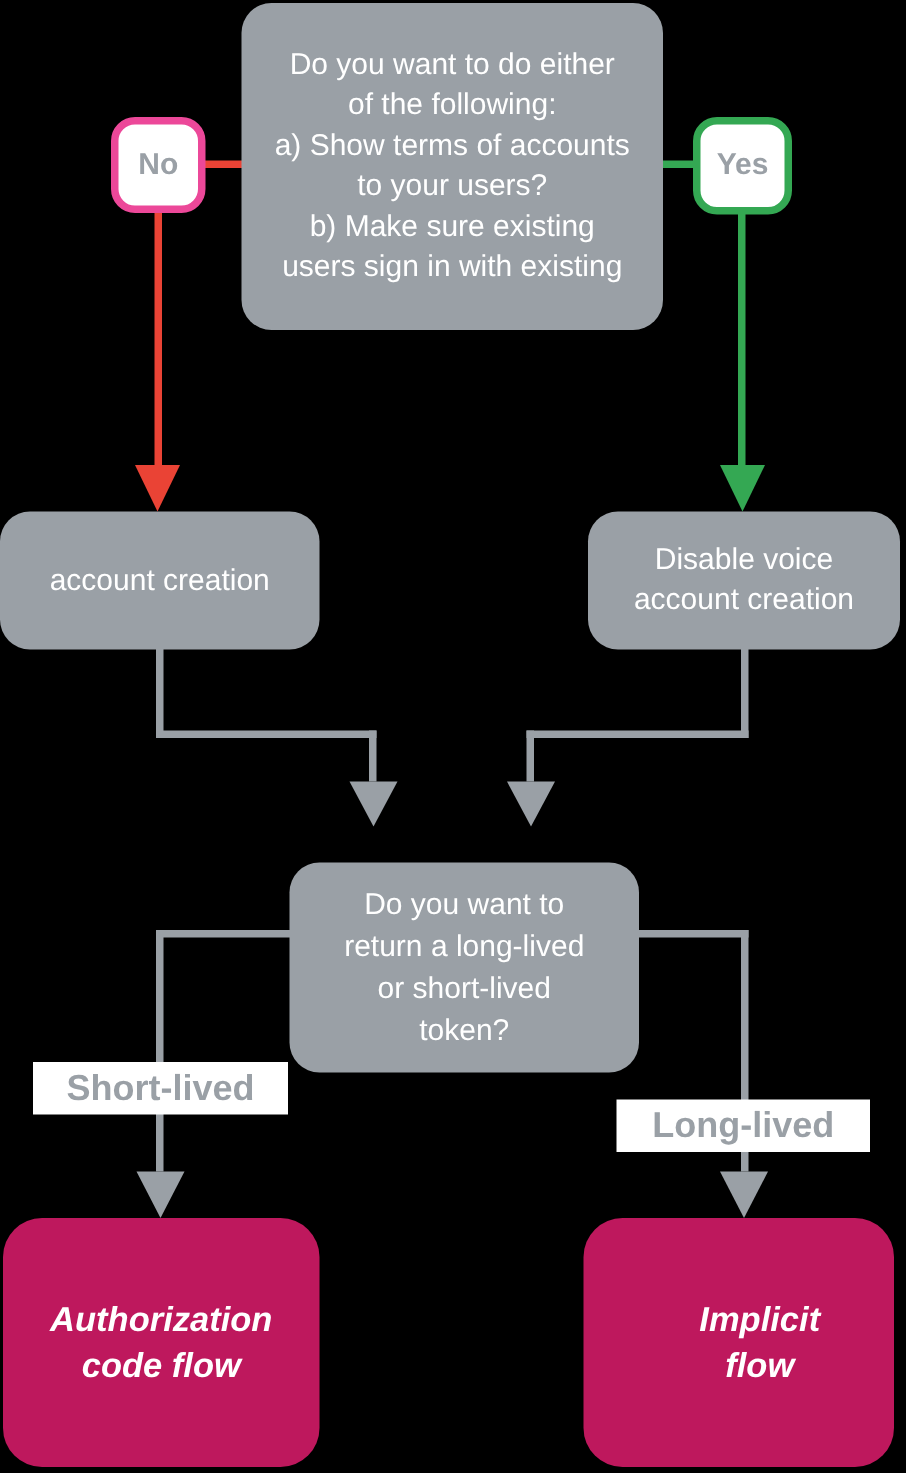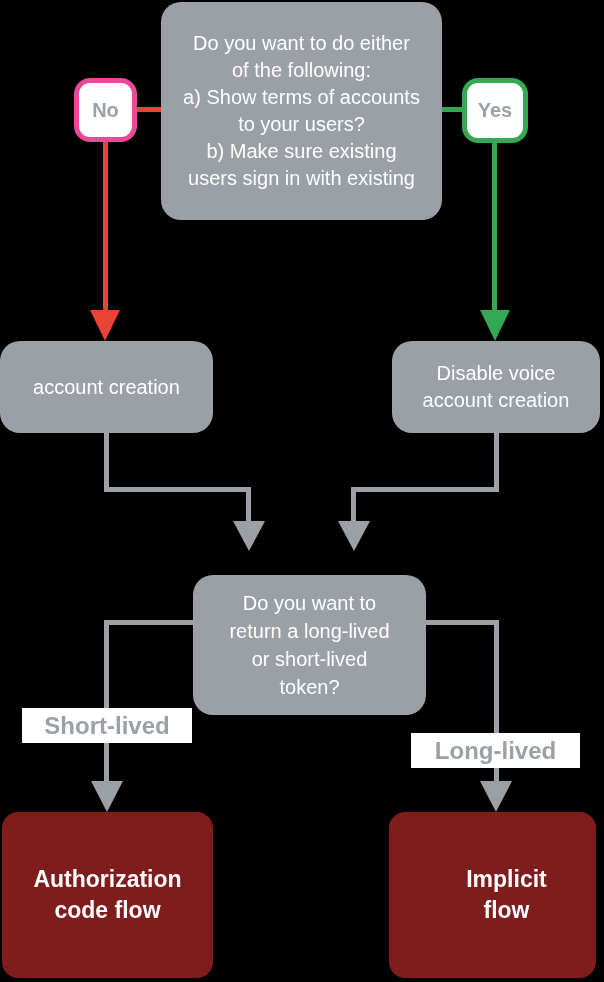--- a/index.html
+++ b/index.html
@@ -17,24 +17,25 @@
     display: flex;
     flex-direction: column;
     align-items: center;
     justify-content: center;
     text-align: center;
     color: #fff;
   }
   .gray-node { background: #9AA0A6; border-radius: 20px; font-size: 20px; }
   .gray-node .ln { line-height: 27px; }
   .blue-node {
-    background: #7f1d1d;
-    border-radius: 16px;
+    background: #be185d;
+    border-radius: 26px;
     font-size: 23px;
     font-weight: 700;
+    font-style: italic;
   }
   .blue-node .ln { line-height: 31px; }
   .badge {
     position: absolute;
     box-sizing: border-box;
     background: #fff;
     border-radius: 16px;
     display: flex;
     align-items: center;
     justify-content: center;

